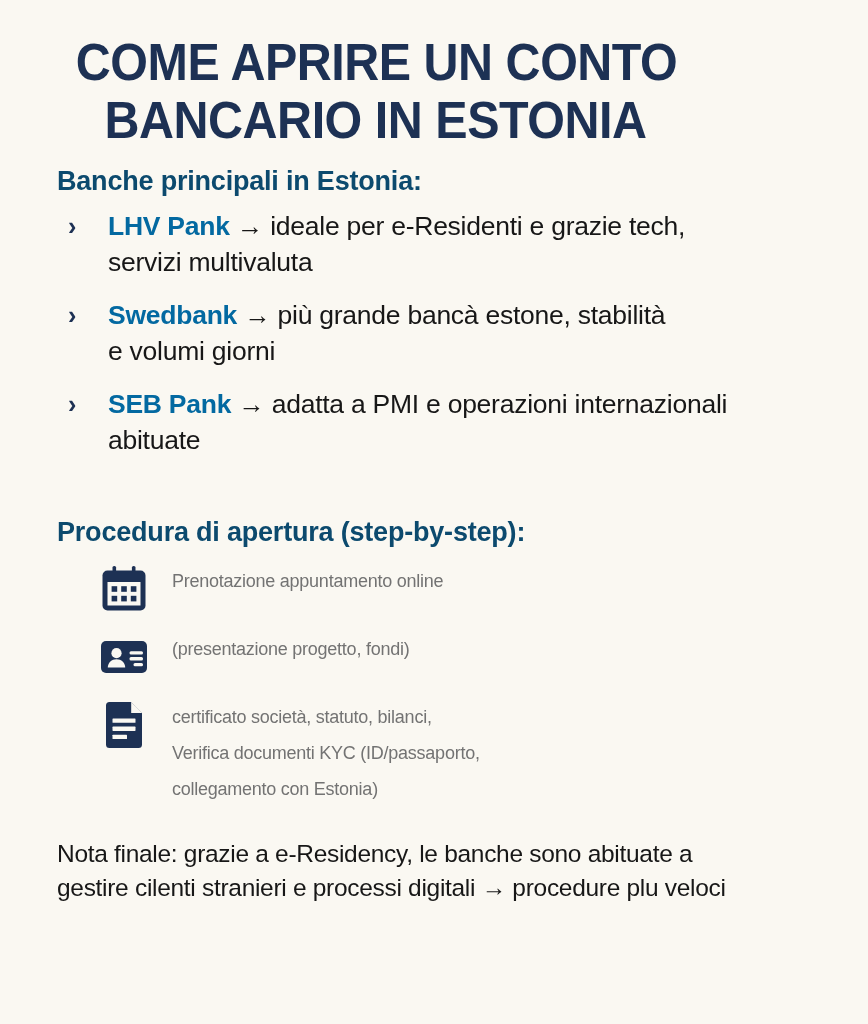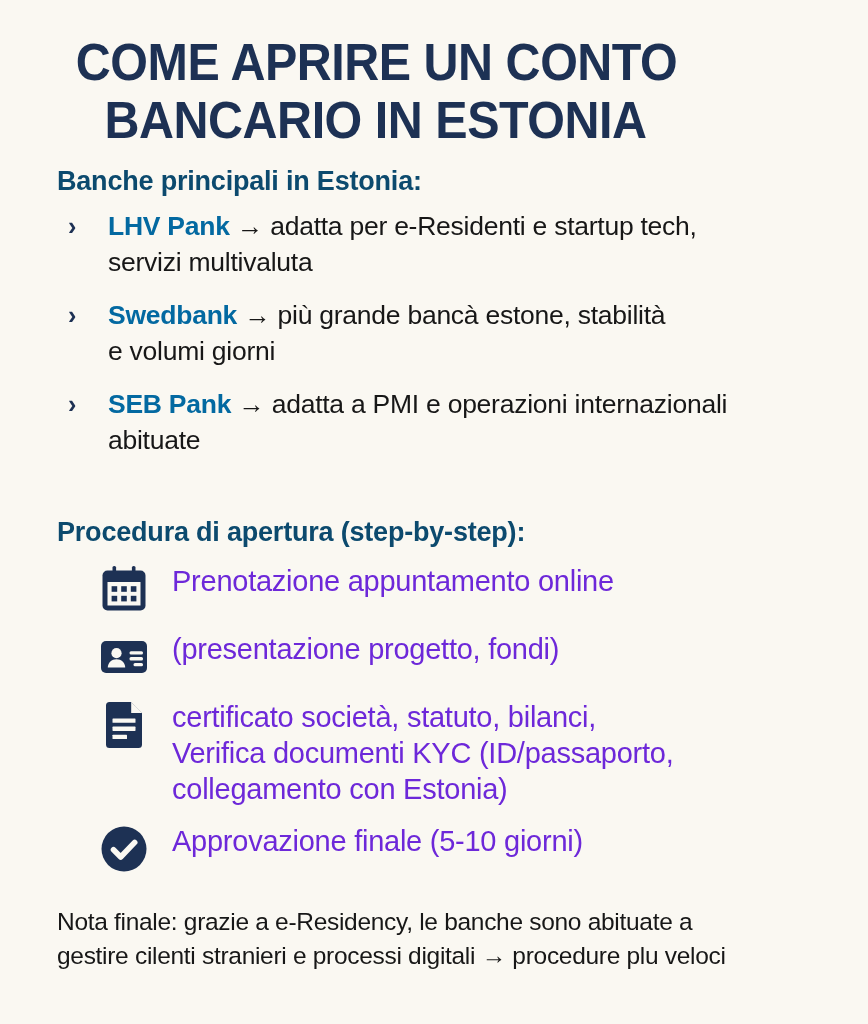--- a/index.html
+++ b/index.html
@@ -96,23 +96,23 @@
   }
   .step .icon {
     flex: 0 0 auto;
     width: 52px;
     height: 52px;
     margin-right: 22px;
     margin-top: 2px;
   }
   .step .icon svg { display: block; width: 52px; height: 52px; }
   .step .step-text {
-    font-size: 29px;
+    font-size: 18px;
     line-height: 36px;
-    color: #6d28d9;
+    color: #737373;
     letter-spacing: -0.25px;
     padding-top: 2px;
   }
   .step .step-text .l { display: block; }
 
   
   .note {
     margin: 0;
     padding: 16px 12px 0 57px;
     font-size: 24.5px;
@@ -130,21 +130,21 @@
   <h1 class="title">
     <span class="tline">COME APRIRE UN CONTO</span>
     <span class="tline">BANCARIO IN ESTONIA</span>
   </h1>
 
   <h2 class="section-head">Banche principali in Estonia:</h2>
 
   <ul class="bullets">
     <li class="bullet">
       <span class="chev">›</span>
-      <b>LHV Pank</b><span> → adatta per e-Residenti e startup tech,</span><br>
+      <b>LHV Pank</b><span> → ideale per e-Residenti e grazie tech,</span><br>
       <span>servizi multivaluta</span>
     </li>
     <li class="bullet">
       <span class="chev">›</span>
       <b>Swedbank</b><span> → più grande bancà estone, stabilità</span><br>
       <span>e volumi giorni</span>
     </li>
     <li class="bullet">
       <span class="chev">›</span>
       <b>SEB Pank</b><span> → adatta a PMI e operazioni internazionali</span><br>
@@ -202,31 +202,20 @@
           <rect x="14.5" y="35.7" width="14.5" height="4.3" rx="0.6" fill="#faf8f2"></rect>
         </svg>
       </span>
       <span class="step-text">
         <span class="l">certificato società, statuto, bilanci,</span>
         <span class="l">Verifica documenti KYC (ID/passaporto,</span>
         <span class="l">collegamento con Estonia)</span>
       </span>
     </li>
 
-    <li class="step">
-      <span class="icon">
-        <svg viewBox="0 0 52 52" xmlns="http://www.w3.org/2000/svg">
-          <circle cx="26" cy="26" r="22.5" fill="#1d3154"></circle>
-          <path d="M15.5 26.8l7.2 7.2 14-14.6" fill="none" stroke="#faf8f2" stroke-width="5.6" stroke-linecap="round" stroke-linejoin="round"></path>
-        </svg>
-      </span>
-      <span class="step-text">
-        <span class="l">Approvazione finale (5-10 giorni)</span>
-      </span>
-    </li>
 
   </ul>
 
   <p class="note">
     <span class="l">Nota finale: grazie a e-Residency, le banche sono abituate a</span>
     <span class="l">gestire cilenti stranieri e processi digitali → procedure plu veloci</span>
   </p>
 
 </div>
 

